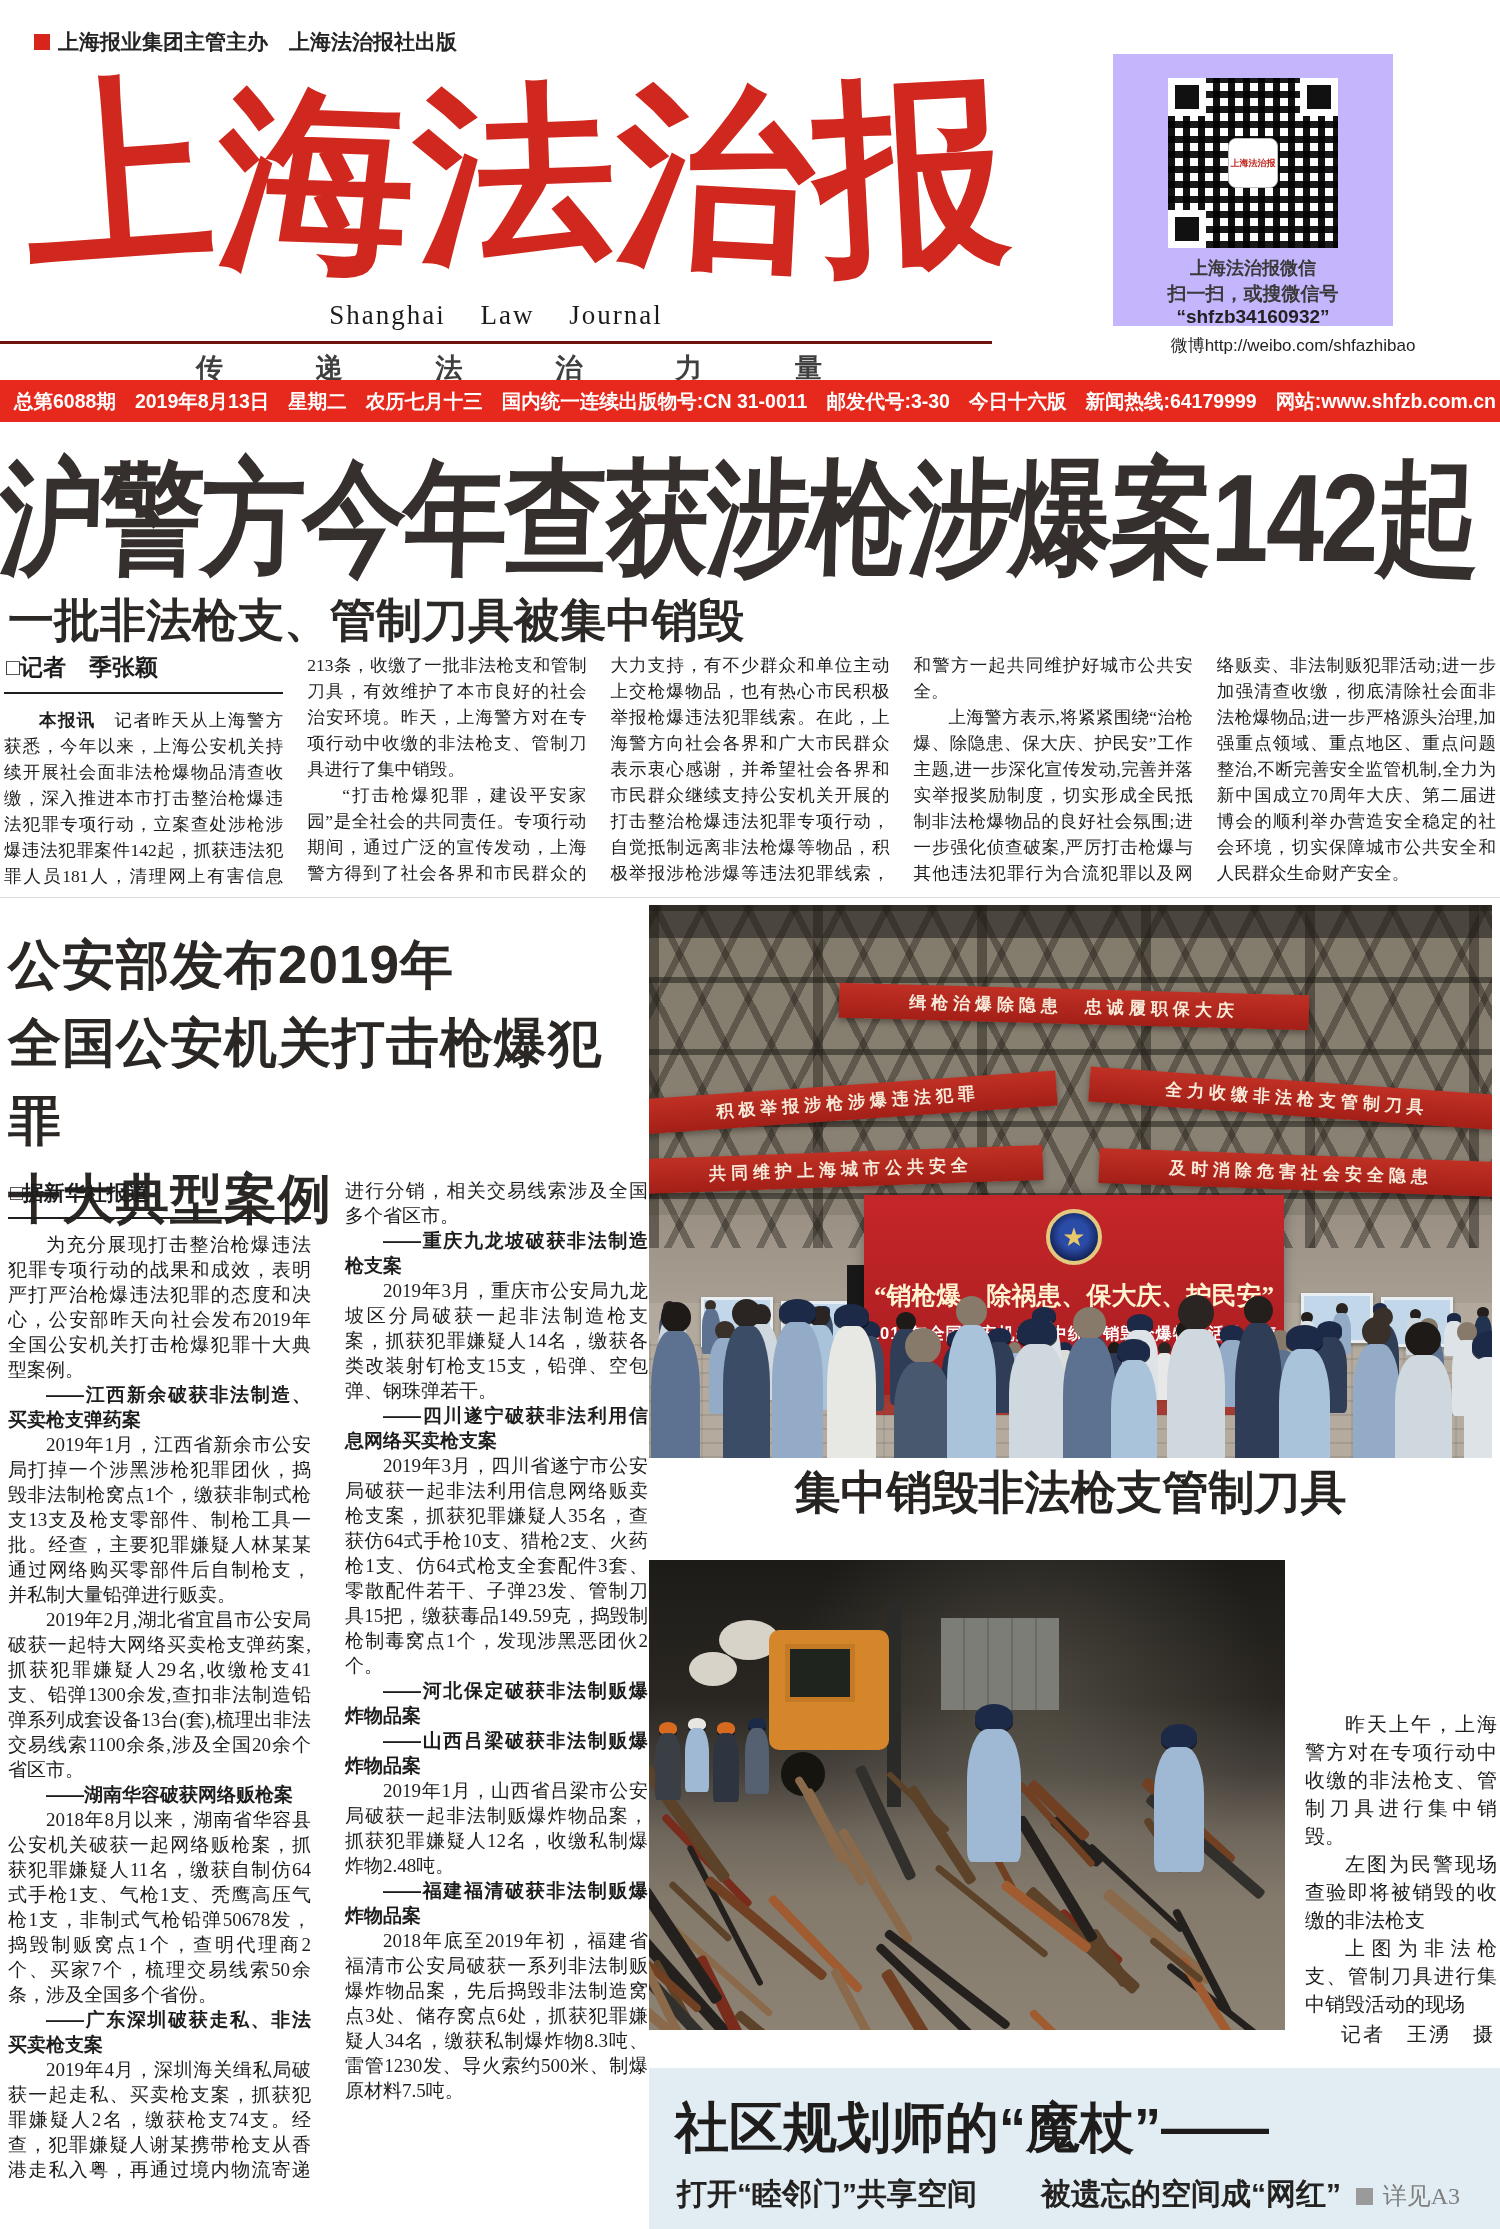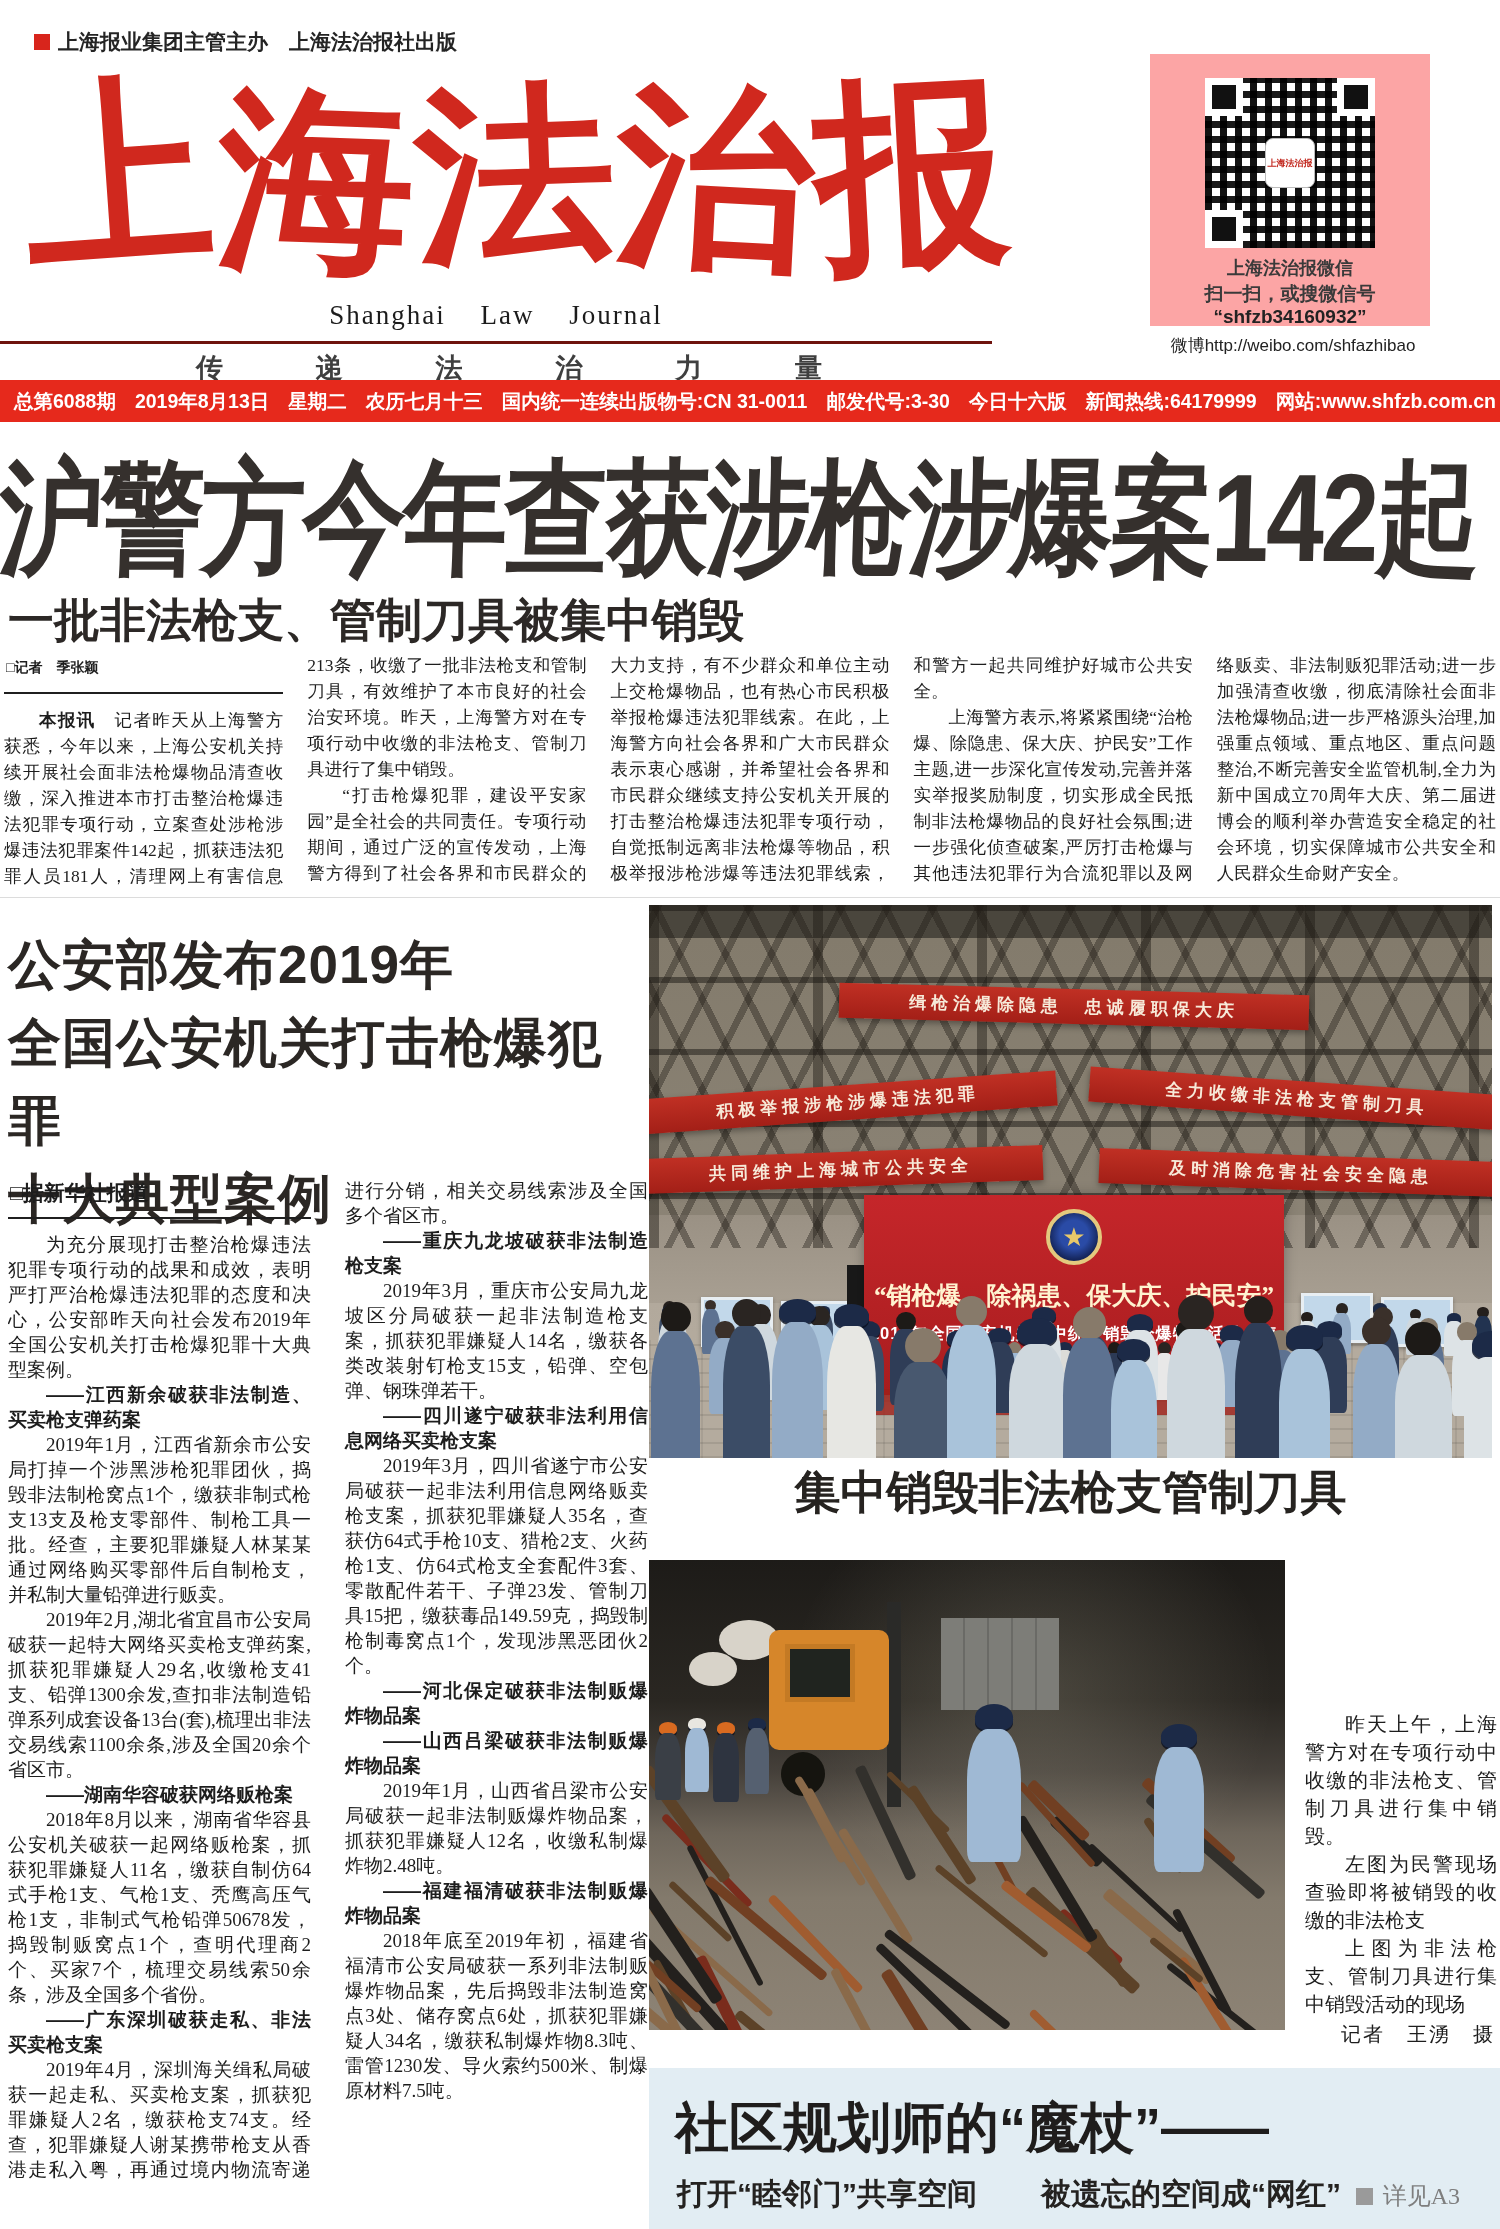--- a/index.html
+++ b/index.html
@@ -24,21 +24,21 @@
   .title-en{top:300px;left:0;width:992px;text-align:center;font-size:27px;letter-spacing:2px;word-spacing:26px;
             color:#1c1c1c;font-family:"Liberation Serif","DejaVu Serif",serif;}
   .mast-rule{top:341px;left:0;width:992px;height:3px;background:#6e130d;}
   .slogan{top:350px;left:196px;width:626px;display:flex;justify-content:space-between;
           font-family:"Liberation Sans","DejaVu Sans",sans-serif;font-size:27px;color:#3f3f3f;font-weight:600;}
   .info-bar{top:380px;left:0;width:1500px;height:42px;background:#e6291c;display:flex;align-items:center;
             gap:19px;padding-left:14px;font-family:"Liberation Sans","DejaVu Sans",sans-serif;
             font-size:19.5px;font-weight:bold;color:#fff;white-space:nowrap;}
 
   
-  .wechat-box{top:54px;left:1113px;width:280px;height:272px;background:#fca5a5;margin-left:37px;}
+  .wechat-box{top:54px;left:1113px;width:280px;height:272px;background:#c4b5fd;}
   .qr{position:absolute;top:24px;left:55px;width:170px;height:170px;background:
       repeating-linear-gradient(0deg,rgba(0,0,0,.9) 0 7px,transparent 7px 15px),
       repeating-linear-gradient(90deg,#111 0 7px,#fff 7px 15px);}
   .fp{position:absolute;width:38px;height:38px;background:#111;box-shadow:inset 0 0 0 7px #fff,inset 0 0 0 13px #111;}
   .fp.tl{top:0;left:0}.fp.tr{top:0;right:0}.fp.bl{bottom:0;left:0}
   .qr-logo{position:absolute;top:60px;left:60px;width:50px;height:50px;background:#fff;border:1px solid #bbb;
            border-radius:8px;display:flex;align-items:center;justify-content:center;
            font-size:9px;color:#c02218;font-weight:bold;text-align:center;}
   .wc-cap{position:absolute;left:0;width:100%;text-align:center;
           font-family:"Liberation Sans","DejaVu Sans",sans-serif;font-weight:bold;color:#3a3a3a;}
@@ -51,21 +51,21 @@
   
   .headline{top:436px;left:2px;width:1500px;white-space:nowrap;
             font-family:"Liberation Sans","DejaVu Sans",sans-serif;font-weight:900;font-size:104px;
             letter-spacing:-3px;color:#35302d;transform:scale(1.0,1.2) skewX(-2deg);transform-origin:left top;}
   .subheadline{top:590px;left:8px;font-family:"Liberation Sans","DejaVu Sans",sans-serif;
                font-weight:900;font-size:46px;color:#2c2826;letter-spacing:0;}
   .lead-cols{top:652px;left:4px;width:1492px;height:240px;column-count:5;column-gap:24px;column-fill:auto;
              overflow:hidden;font-size:17.5px;line-height:26px;color:#1d1d1d;}
   .fl-p,.fl-pc{text-align:justify;text-indent:2em;}
   .fl-h{font-family:"Liberation Sans","DejaVu Sans",sans-serif;font-weight:bold;text-indent:2em;text-align:justify;}
-  .fl-byline{font-family:"Liberation Sans","DejaVu Sans",sans-serif;font-weight:bold;font-size:14px;
+  .fl-byline{font-family:"Liberation Sans","DejaVu Sans",sans-serif;font-weight:bold;font-size:23px;
              padding:2px 0 12px 2px;border-bottom:2px solid #1f1f1f;margin-bottom:13px;break-inside:avoid;}
   .fl-p b{font-family:"Liberation Sans","DejaVu Sans",sans-serif;}
   .sep{top:897px;left:0;width:1500px;height:1px;background:#dcdcdc;}
 
   
   .h2-lines{top:926px;left:8px;width:640px;font-family:"Liberation Sans","DejaVu Sans",sans-serif;
             font-weight:900;font-size:53px;line-height:78px;color:#2b2724;letter-spacing:1px;}
   .second-cols{top:1178px;left:8px;width:640px;height:1051px;column-count:2;column-gap:34px;column-fill:auto;
                overflow:hidden;font-size:19px;line-height:25px;color:#1d1d1d;}
   .second-cols .fl-byline{font-size:21px;}

